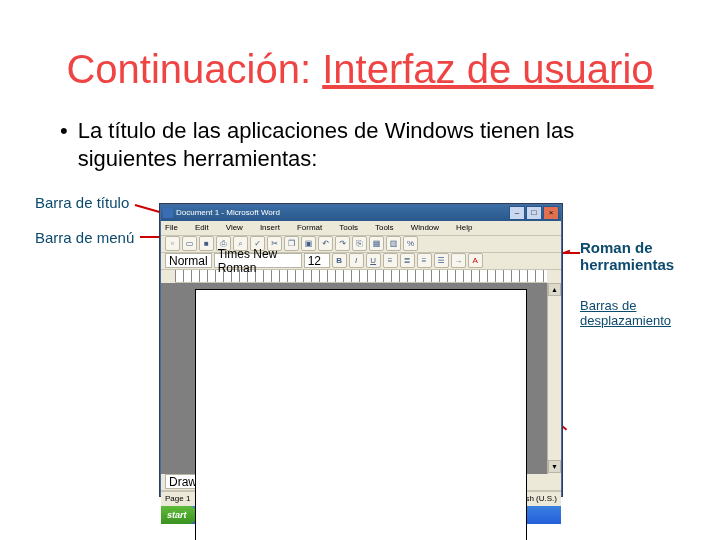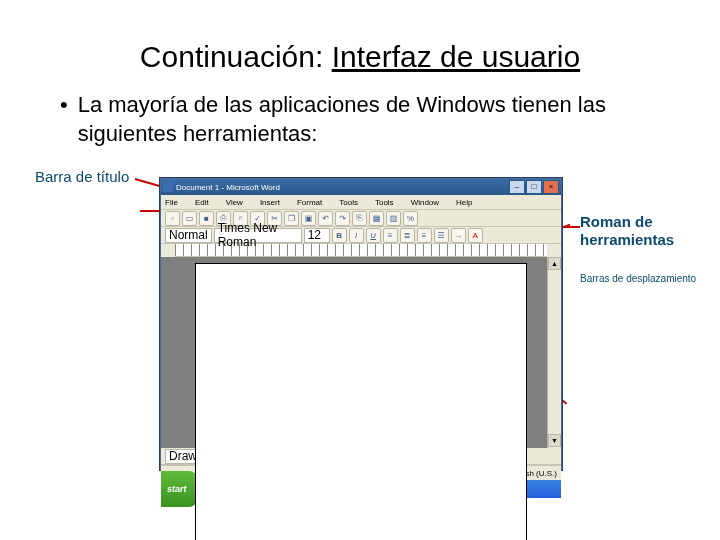--- a/index.html
+++ b/index.html
@@ -9,25 +9,25 @@
     height: 540px;
     font-family: Arial, sans-serif;
     background: #fff;
     position: relative;
     overflow: hidden;
   }
   .slide {
     padding: 20px 50px 0 50px;
   }
   .title {
-    font-size: 30px;
+    font-size: 40px;
     font-weight: normal;
-    margin-bottom: 17px;
+    margin-bottom: 25px;
     text-align: center;
-    color: #000000;
+    color: #ef4444;
   }
   .title .underlined {
     text-decoration: underline;
   }
   .bullet-row {
     display: flex;
     align-items: flex-start;
     margin-bottom: 20px;
     font-size: 22px;
     line-height: 1.3;
@@ -147,21 +147,21 @@
     display:flex;justify-content:space-between;align-items:center;
     padding:0 4px;color:#000;font-size:8px;
   }
   .taskbar {
     height:18px;
     background: linear-gradient(#3a81e0,#245edb);
     display:flex;align-items:center;
     padding-right:2px;
   }
   .startbtn {
-    height:36px;
+    height:18px;
     background: linear-gradient(#5fbb3a,#3a9220);
     color:#fff; font-style:italic; font-weight:bold;
     padding:0 10px 0 6px; font-size:9px; display:flex;align-items:center;
     border-radius:0 8px 8px 0;
   }
   .tasklabel {
     margin-left:6px;
     height:14px;
     background:#2f6bd0;
     border:1px solid #1a4ba8;
@@ -181,30 +181,31 @@
 </head>
 <body>
 
 <div class="slide">
   <h1 class="title">
     <span>Continuación: </span><span class="underlined">Interfaz de usuario</span>
   </h1>
 
   <div class="bullet-row">
     <span class="bullet">•</span>
-    <span>La mayoría de las aplicaciones de Windows tienen las siguientes herramientas:</span>
+    <span>La título de las aplicaciones de Windows tienen las siguientes herramientas:</span>
   </div>
 </div>
 
 <div class="annotations-area">
 
   <div class="label" style="left:35px;top:0px;">Barra de título</div>
+  <div class="label" style="left:35px;top:35px;">Barra de menú</div>
 
   <div class="label" style="left:580px;top:45px;font-weight:bold;">Roman de herramientas</div>
-  <div class="label" style="left:580px;top:105px;font-size:10px;">Barras de desplazamiento</div>
+  <div class="label" style="left:580px;top:105px;font-size:13px;text-decoration:underline;">Barras de desplazamiento</div>
 
   <div class="line" style="left:135px;top:10px;width:50px;transform:rotate(16deg);"></div>
   <div class="line" style="left:140px;top:42px;width:40px;"></div>
   <div class="line" style="left:535px;top:58px;width:45px;"></div>
   <div class="line" style="left:415px;top:112px;width:165px;transform:rotate(-20deg);"></div>
   <div class="line" style="left:415px;top:112px;width:195px;transform:rotate(39deg);"></div>
 
   <div class="word-window">
     <div class="titlebar">
       <span class="left">

